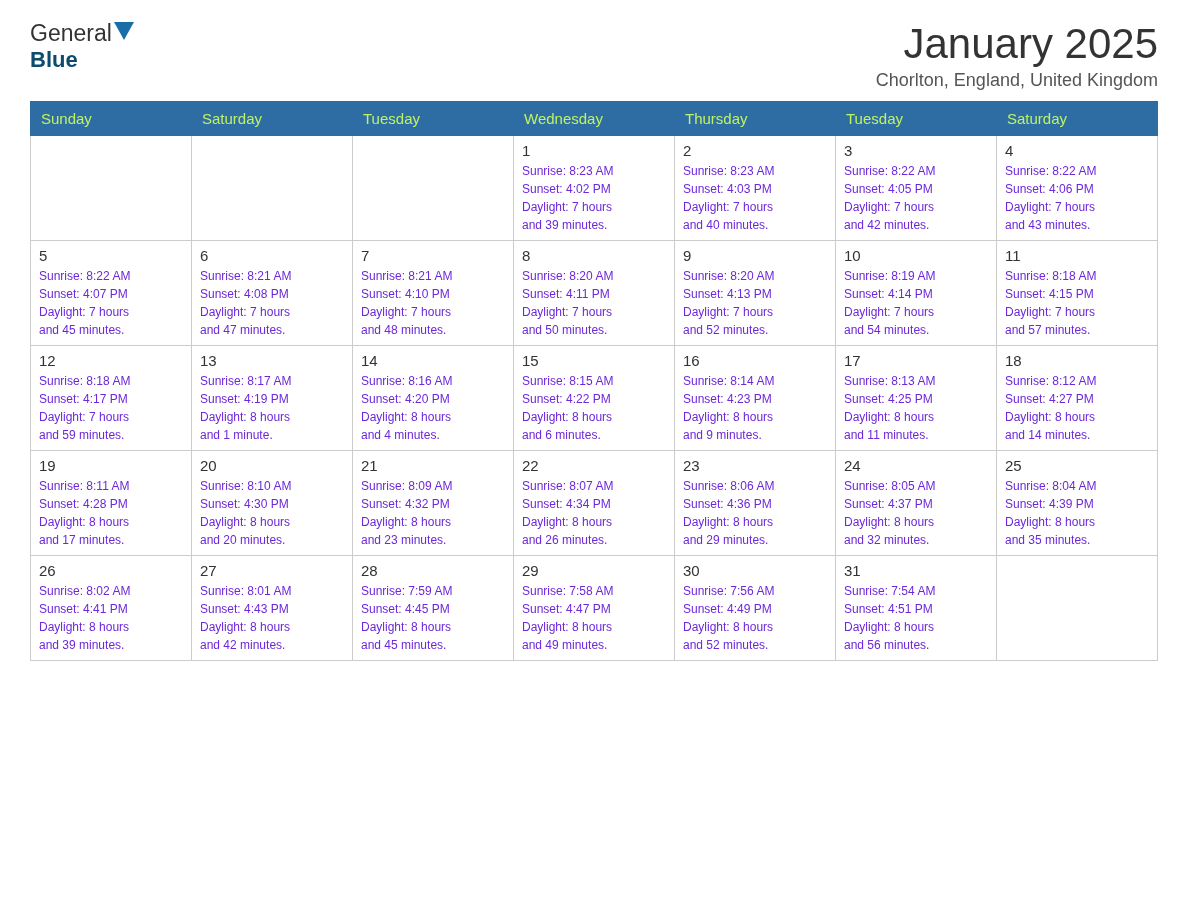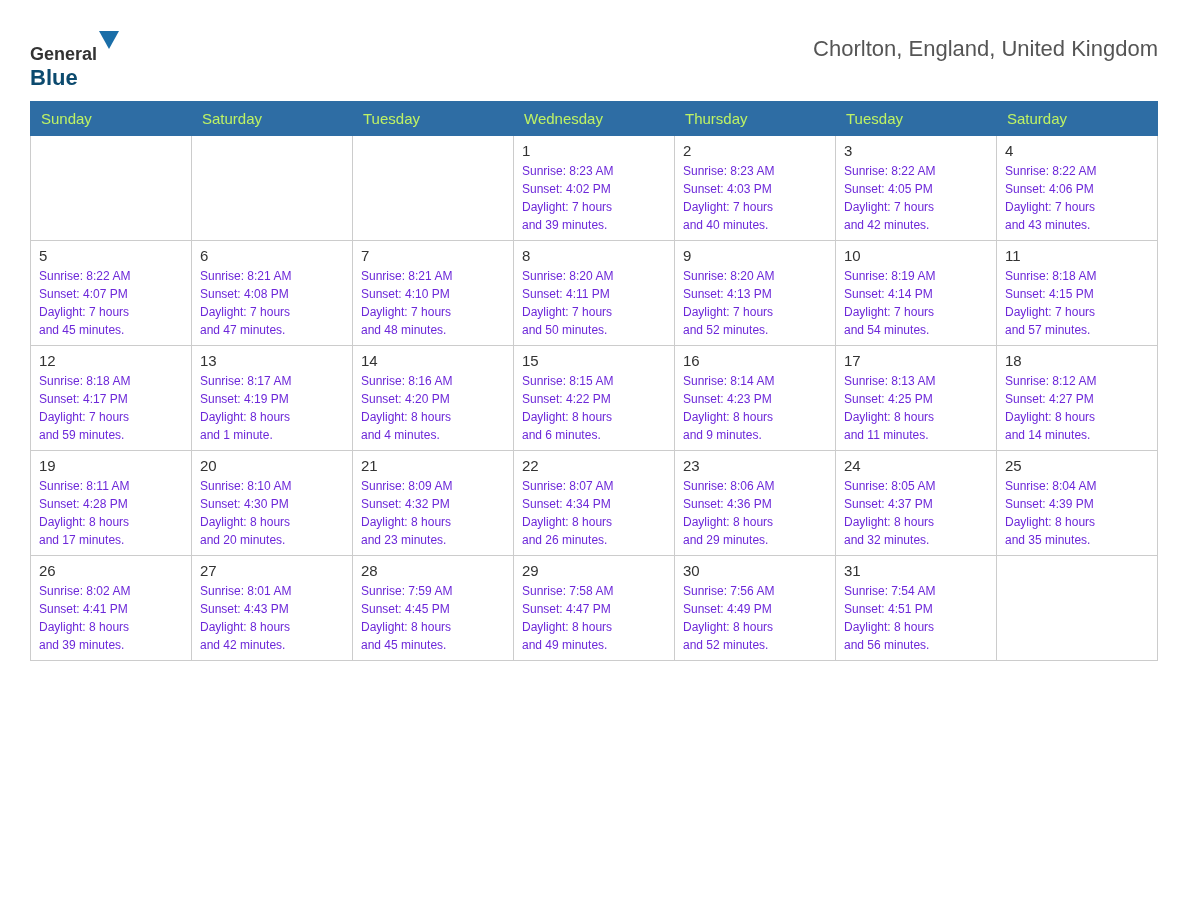--- a/index.html
+++ b/index.html
@@ -13,24 +13,23 @@
       display: flex;
       justify-content: space-between;
       align-items: flex-start;
       margin-bottom: 10px;
     }
     .logo {
       display: flex;
       align-items: center;
     }
     .logo-text-general {
-      font-size: 18px;
-      font-weight: bold;
-      color: #333;
-      margin-top: 24px;
+      font-size: 23px;
+      font-weight: normal;
+      color: #333;
     }
     .logo-text-blue {
       font-size: 22px;
       font-weight: bold;
       color: #0c4a6e;
     }
     .logo-triangle {
       width: 0;
       height: 0;
       border-left: 10px solid transparent;
@@ -54,23 +53,23 @@
     }
     .title-area {
       text-align: right;
     }
     .page-title {
       font-size: 42px;
       font-weight: normal;
       color: #333;
     }
     .subtitle {
-      font-size: 22px;
+      font-size: 18px;
       color: #555;
-      margin-top: 16px;
+      margin-top: 2px;
     }
     .calendar-table {
       width: 100%;
       border-collapse: collapse;
       margin-top: 10px;
     }
     .calendar-table thead tr th {
       background-color: #2e6da4;
       color: #bef264;
       font-size: 15px;
@@ -116,20 +115,21 @@
       <div class="logo-line1">
         <span class="logo-text-general">General</span>
         <div class="logo-triangle"></div>
       </div>
       <div class="logo-line2">
         <span class="logo-text-blue">Blue</span>
       </div>
     </div>
   </div>
   <div class="title-area">
+    <div class="page-title">January 2025</div>
     <div class="subtitle">Chorlton, England, United Kingdom</div>
   </div>
 </div>
 
 <table class="calendar-table">
   <thead>
     <tr id="header-row">
         <th>Sunday</th>
         <th>Saturday</th>
         <th>Tuesday</th>

